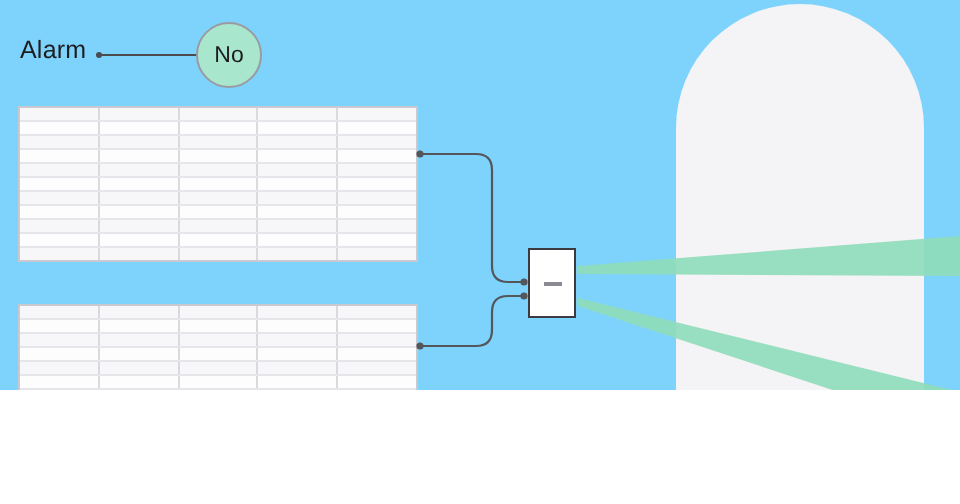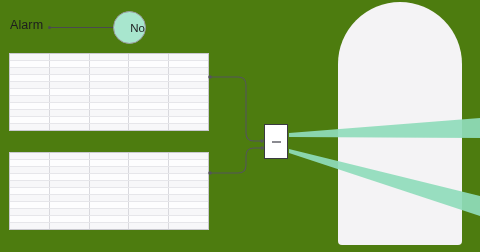--- a/index.html
+++ b/index.html
@@ -6,22 +6,22 @@
     margin: 0;
     padding: 0;
     background: #ffffff;
   }
   body {
     font-family: "Liberation Sans", sans-serif;
   }
   #canvas {
     position: relative;
     width: 480px;
-    height: 252px;
-    background: #4d7c0f;
+    height: 195px;
+    background: #7dd3fc;
     overflow: hidden;
   }
 
   
   .arch-panel {
     position: absolute;
     left: 338px;
     top: 2px;
     width: 124px;
     height: 243px;
@@ -61,31 +61,31 @@
   .alarm-line {
     position: absolute;
     left: 51px;
     top: 27px;
     width: 64px;
     height: 1px;
     background: #4a4a4f;
   }
   .node-circle {
     position: absolute;
-    left: 113px;
+    left: 98px;
     top: 11px;
     width: 33px;
     height: 33px;
     border-radius: 50%;
     background: #a8e6ce;
     border: 1px solid #9a9aa0;
     box-sizing: border-box;
     display: flex;
     align-items: center;
-    justify-content: flex-end;
+    justify-content: center;
     font-size: 11.5px;
     color: #1d1d1f;
   }
 
   
   .grid {
     position: absolute;
     left: 9px;
     width: 200px;
     border: 1px solid #c9c9cf;

